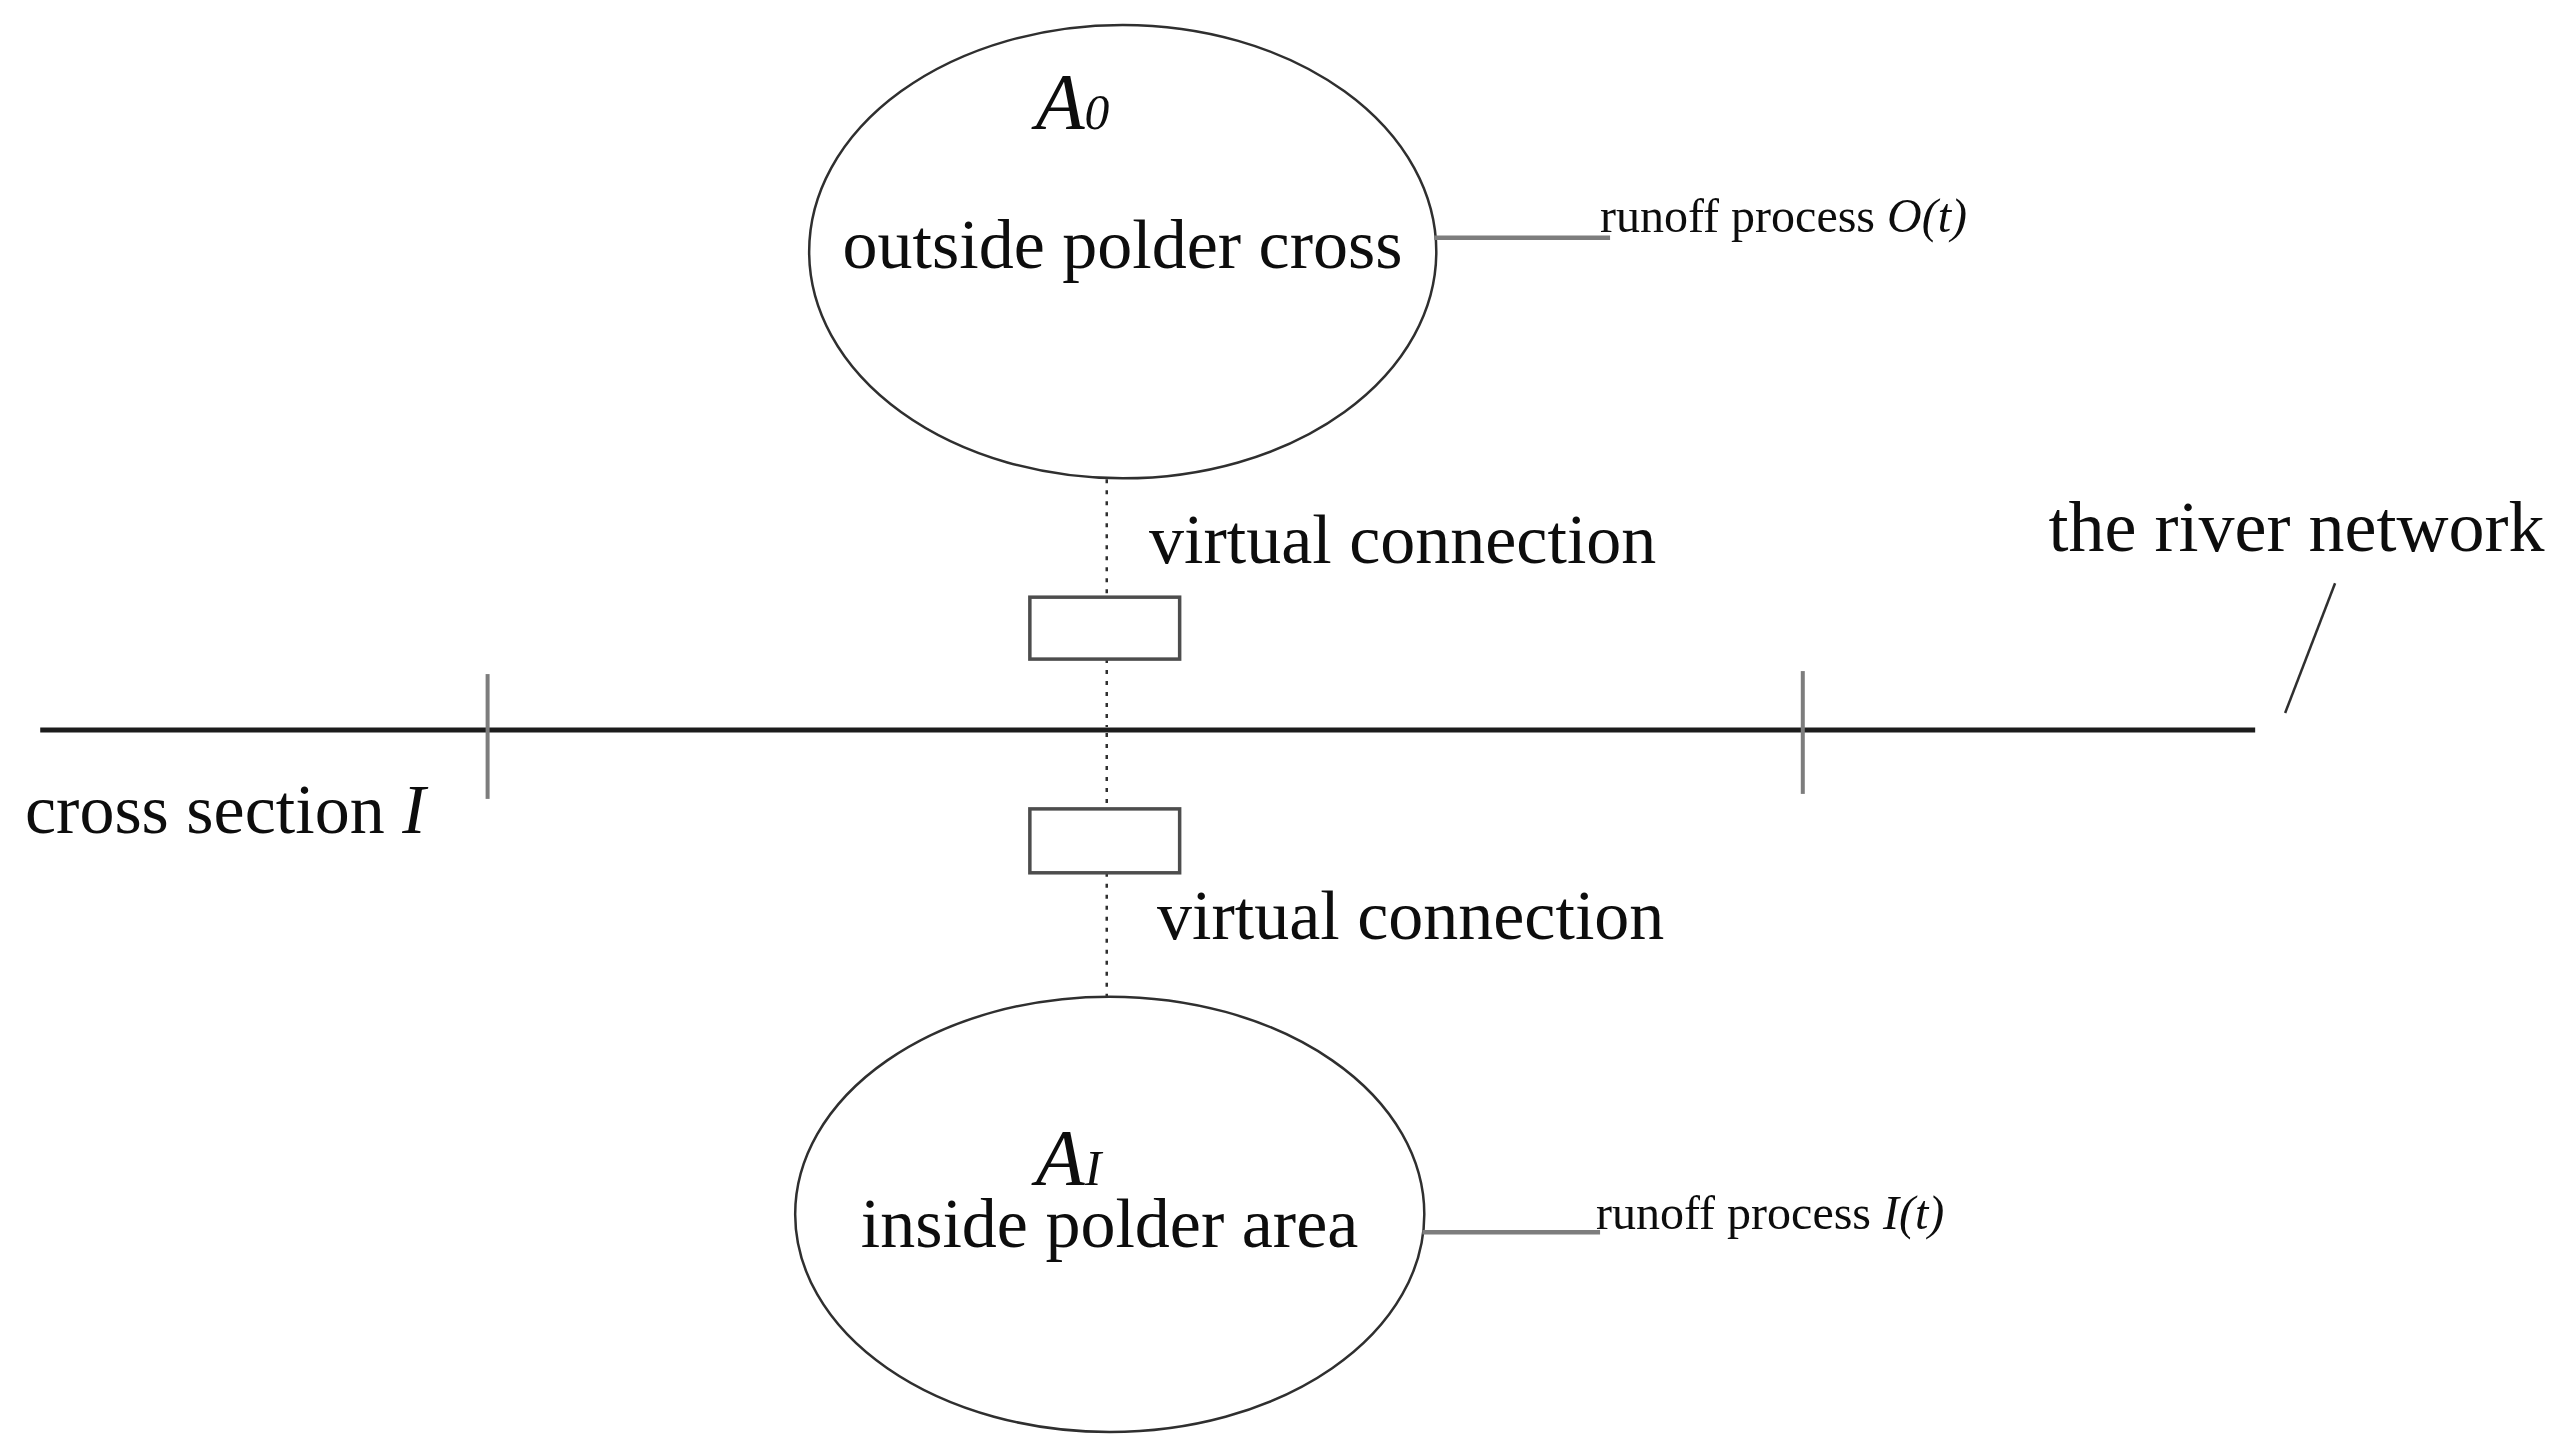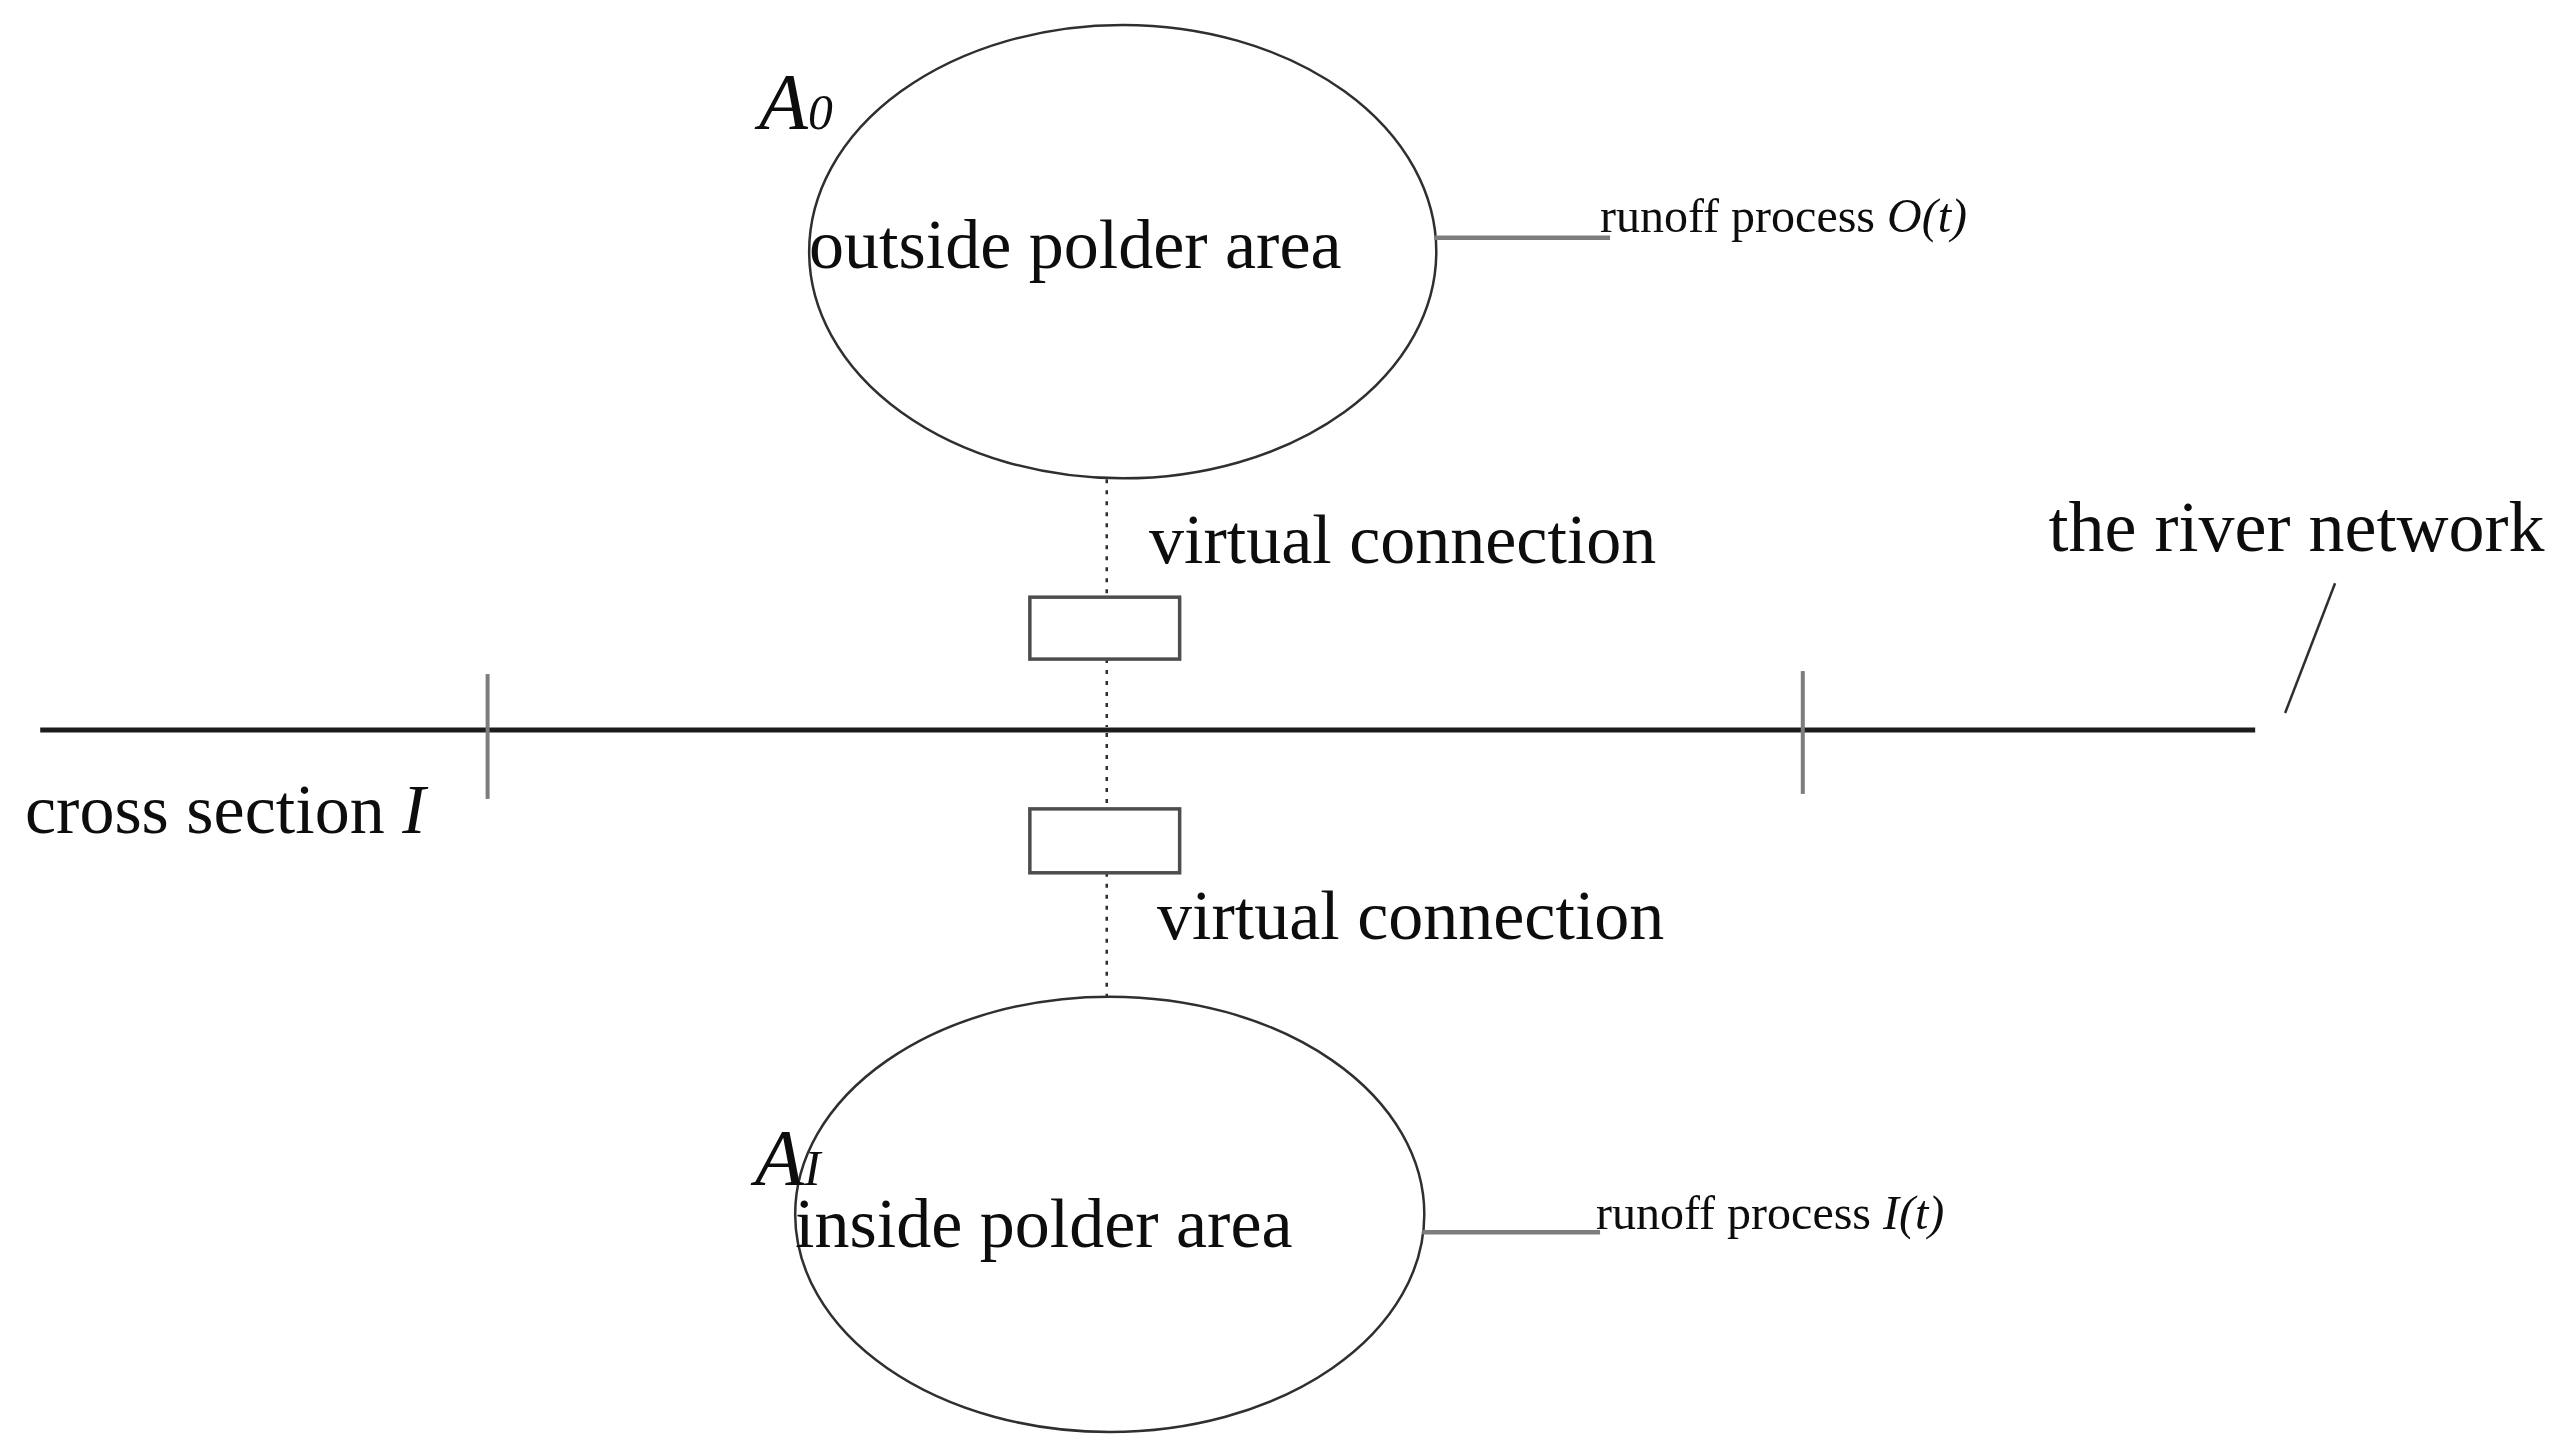--- a/index.html
+++ b/index.html
@@ -21,21 +21,21 @@
   }
   #diagram-svg{position:absolute;left:0;top:0;}
   .lbl{
     position:absolute;
     white-space:nowrap;
     line-height:1;
     font-size:70px;
     color:var(--text);
   }
   .lbl i{font-style:italic;}
-  .center{text-align:left;font-family:Liberation Serif, serif;}
+  .center{text-align:center;font-family:Liberation Serif, serif;}
   .right{text-align:center;}
   .node-symbol{font-size:80px;font-style:italic;}
   .node-symbol sub{font-size:62%;line-height:0;vertical-align:-22%;font-style:italic;}
   .runoff{font-size:48px;text-align:right;}
 </style>
 </head>
 <body>
 
 <div id="canvas">
 
@@ -58,21 +58,21 @@
     <rect x="1031" y="810" width="150" height="64" fill="#ffffff" stroke="var(--rect-stroke)" stroke-width="3.5"></rect>
 
     <line x1="1436" y1="238" x2="1612" y2="238" stroke="var(--line-gray)" stroke-width="4.5"></line>
     <line x1="1424" y1="1234" x2="1602" y2="1234" stroke="var(--line-gray)" stroke-width="4.5"></line>
 
     <line x1="2288" y1="714" x2="2338" y2="584" stroke="var(--shape-stroke)" stroke-width="2.5"></line>
   </svg>
 
   <div class="lbl center node-symbol" style="left:759px;top:62px;width:627px;"><i>A</i><sub><i>0</i></sub></div>
 
-  <div class="lbl center" style="left:809px;top:210px;width:627px;">outside polder area</div>
+  <div class="lbl center" style="left:809px;top:210px;width:627px;">outside polder cross</div>
 
   <div class="lbl runoff" style="left:1600px;top:192px;"><span>runoff process </span><i>O(t)</i></div>
 
   <div class="lbl" style="left:1149px;top:505px;">virtual connection</div>
 
   <div class="lbl right" style="left:2018px;top:491px;width:557px;font-size:72px;">the river network</div>
 
   <div class="lbl" style="left:25px;top:775px;text-align:right;"><span>cross section </span><i>I</i></div>
 
 

